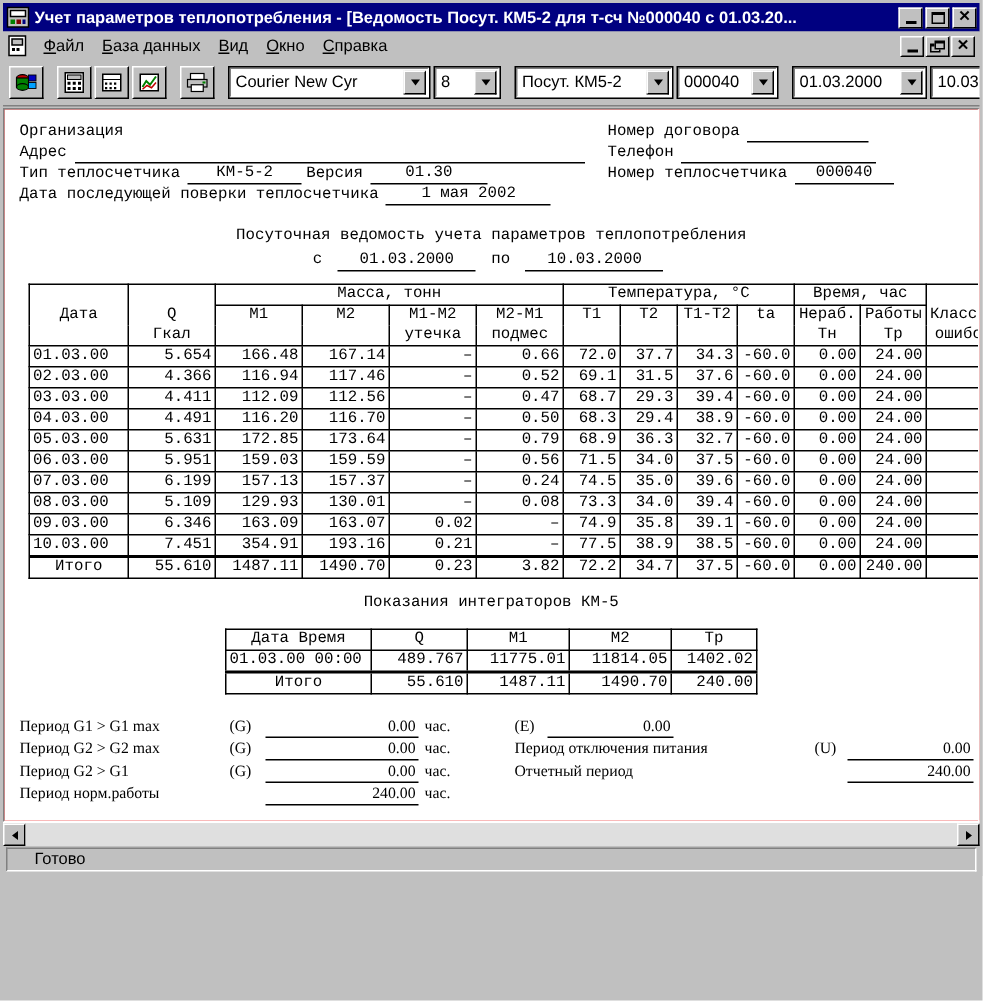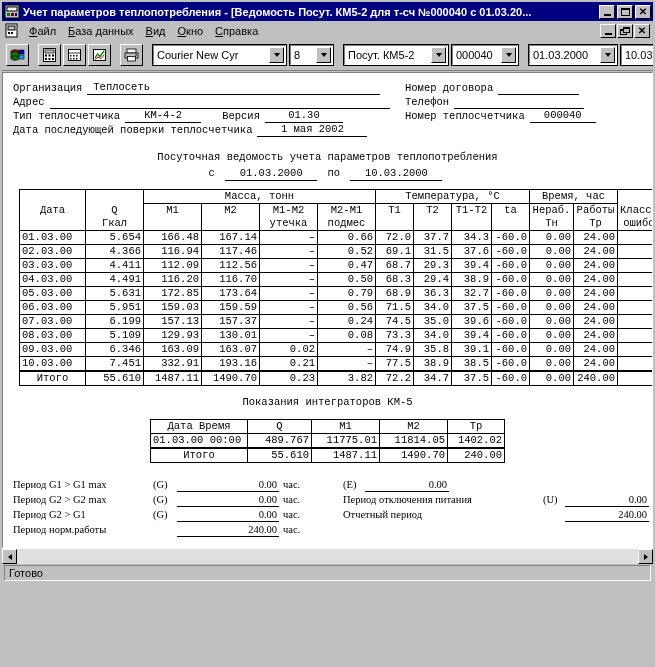--- a/index.html
+++ b/index.html
@@ -127,21 +127,21 @@
   .sbtn i.lf{width:0;height:0;border-top:3px solid transparent;border-bottom:3px solid transparent;border-right:4px solid #000;display:block;}
   .sbtn i.rt{width:0;height:0;border-top:3px solid transparent;border-bottom:3px solid transparent;border-left:4px solid #000;display:block;}
   .strack{flex:1;background:#dfdfdf;}
 
   
   .statusbar{height:18px;background:#c0c0c0;display:flex;align-items:center;flex:none;
              padding:1px 2px;box-sizing:border-box;}
   .statuspane{flex:1;height:16px;
         border-top:1px solid #808080;border-left:1px solid #808080;
         border-right:1px solid #fff;border-bottom:1px solid #fff;
-        display:flex;align-items:center;padding-left:4px;box-sizing:border-box;
+        display:flex;align-items:center;padding-left:18px;box-sizing:border-box;
         font-size:11px;}
 </style>
 </head>
 <body>
 
 <div class="app">
 
   <div class="titlebar">
     <span class="tb-icon">
       <svg width="16" height="15" viewBox="0 0 16 15">
@@ -286,21 +286,20 @@
     </span>
 
   </div>
 
   <div class="docwrap">
     <div class="page">
 
       <div class="hdr-row">
         <span class="hdr-left">
           <span class="lbl">Организация</span>
-          <span class="fld" style="width:287px;text-align:left;padding-left:6px;margin-left:5px">Теплосеть</span>
         </span>
         <span class="hdr-right">
           <span class="lbl">Номер договора</span>
           <span class="fld" style="width:81px;margin-left:5px"></span>
         </span>
       </div>
 
       <div class="hdr-row">
         <span class="hdr-left">
           <span class="lbl">Адрес</span>
@@ -308,22 +307,22 @@
         </span>
         <span class="hdr-right">
           <span class="lbl">Телефон</span>
           <span class="fld" style="width:130px;margin-left:5px"></span>
         </span>
       </div>
 
       <div class="hdr-row">
         <span class="hdr-left">
           <span class="lbl">Тип теплосчетчика</span>
-          <span class="fld" style="width:76px;margin-left:5px">КМ-4-2</span>
-          <span class="lbl" style="margin-left:21px">Версия</span>
+          <span class="fld" style="width:76px;margin-left:5px">КМ-5-2</span>
+          <span class="lbl" style="margin-left:3px">Версия</span>
           <span class="fld" style="width:78px;margin-left:5px">01.30</span>
         </span>
         <span class="hdr-right">
           <span class="lbl">Номер теплосчетчика</span>
           <span class="fld" style="width:66px;margin-left:5px">000040</span>
         </span>
       </div>
 
       <div class="hdr-row">
         <span class="hdr-left" style="width:auto">
@@ -528,21 +527,21 @@
               <td class="c-r">35.8</td>
               <td class="c-r">39.1</td>
               <td class="c-r">-60.0</td>
               <td class="c-r">0.00</td>
               <td class="c-r">24.00</td>
               <td class="c-c"></td>
           </tr>
           <tr>
             <td class="c-l">10.03.00</td>
               <td class="c-r">7.451</td>
-              <td class="c-r">332.91</td>
+              <td class="c-r">354.91</td>
               <td class="c-r">193.16</td>
               <td class="c-r">0.21</td>
               <td class="c-r">–</td>
               <td class="c-r">77.5</td>
               <td class="c-r">38.9</td>
               <td class="c-r">38.5</td>
               <td class="c-r">-60.0</td>
               <td class="c-r">0.00</td>
               <td class="c-r">24.00</td>
               <td class="c-c"></td>

